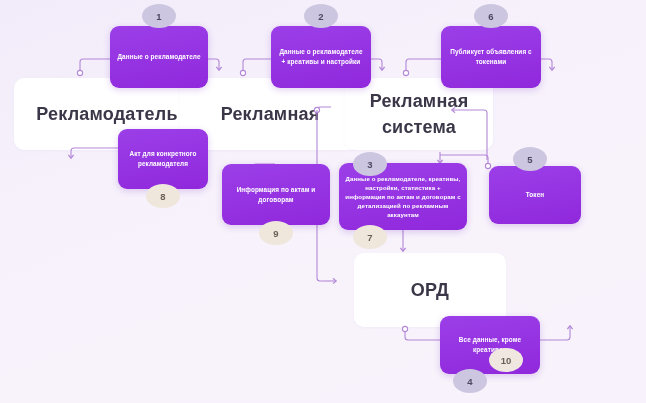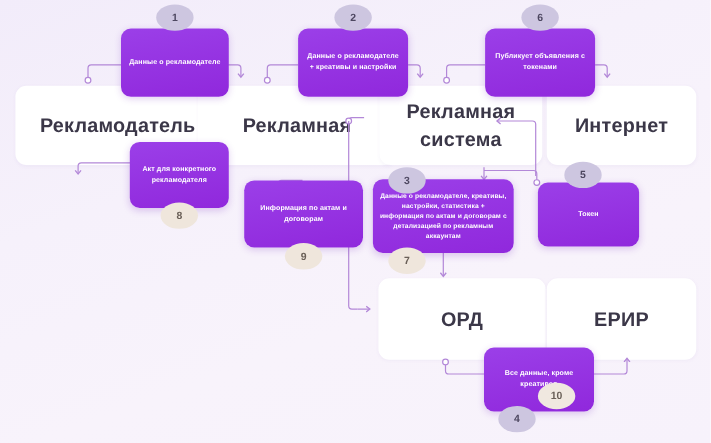--- a/index.html
+++ b/index.html
@@ -138,28 +138,22 @@
 
   <div class="lane" style="left:14px;  top:78px;  width:186px; height:72px;">
     <span>Рекламодатель</span>
   </div>
   <div class="lane" style="left:180px; top:78px;  width:180px; height:72px;">
     <span>Рекламная</span>
   </div>
   <div class="lane" style="left:345px; top:78px;  width:148px; height:72px;text-align:center;">
     <span>Рекламная система</span>
   </div>
-  <div class="lane" style="left:497px; top:78px;  width:136px; height:72px;">
-    <span>Интернет</span>
-  </div>
-  <div class="lane" style="left:344px; top:253px; width:152px; height:74px;">
+  <div class="lane" style="left:354px; top:253px; width:152px; height:74px;">
     <span>ОРД</span>
-  </div>
-  <div class="lane" style="left:497px; top:253px; width:136px; height:74px;">
-    <span>ЕРИР</span>
   </div>
 
   <div class="pbox z4" style="left:110px; top:26px; width:98px; height:62px;">
     <span class="txt">Данные о рекламодателе</span>
   </div>
   <div class="badge lav" style="left:142px; top:4px;">
     <span>1</span>
   </div>
 
   <div class="pbox z4" style="left:271px; top:26px; width:100px; height:62px;">

